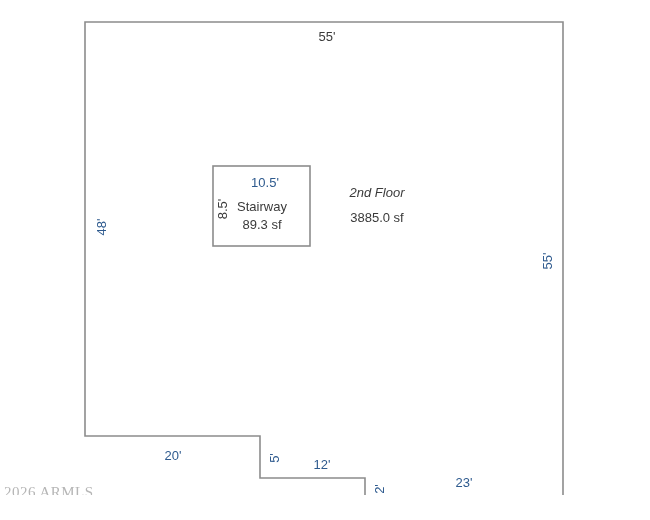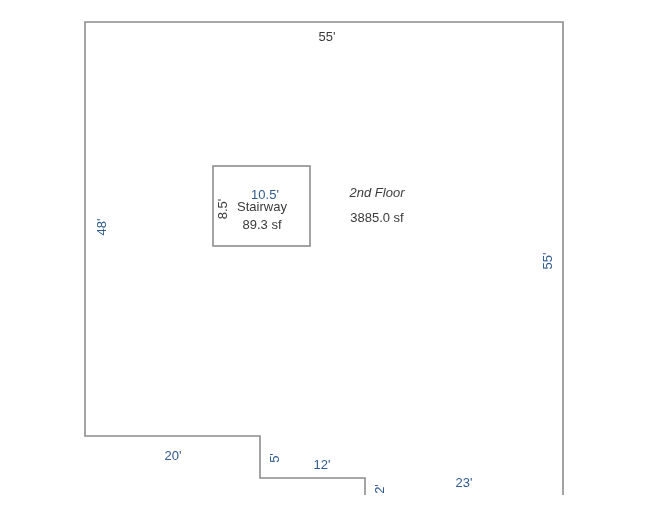--- a/index.html
+++ b/index.html
@@ -89,26 +89,27 @@
   <div class="lbl dim ctr" style="left:173px; top:423px;margin-top:32px;">20'</div>
 
   <div class="lbl dim ctr rot" style="left:274px; top:458px;">5'</div>
 
   <div class="lbl dim ctr" style="left:315px; top:464px;margin-left:7px;">12'</div>
 
   <div class="lbl dim ctr rot" style="left:379px; top:489px;">2'</div>
 
   <div class="lbl dim ctr" style="left:464px; top:482px;">23'</div>
 
-  <div class="lbl dim ctr" style="left:265px; top:194px;">10.5'</div>
+  <div class="lbl dim ctr" style="left:265px; top:182px;">10.5'</div>
 
   <div class="lbl dim-dark ctr rot" style="left:222px; top:209px;">8.5'</div>
 
   <div class="lbl roomtext ctr" style="left:262px; top:206px;">Stairway</div>
 
   <div class="lbl roomtext ctr" style="left:262px; top:224px;">89.3 sf</div>
 
   <div class="lbl roomtext ctr" style="left:377px; top:192px;font-style:italic;">2nd Floor</div>
 
   <div class="lbl roomtext ctr" style="left:377px; top:217px;">3885.0 sf</div>
 
+  <div class="watermark">2026 ARMLS</div>
 
 </div>
 
 </body></html>

